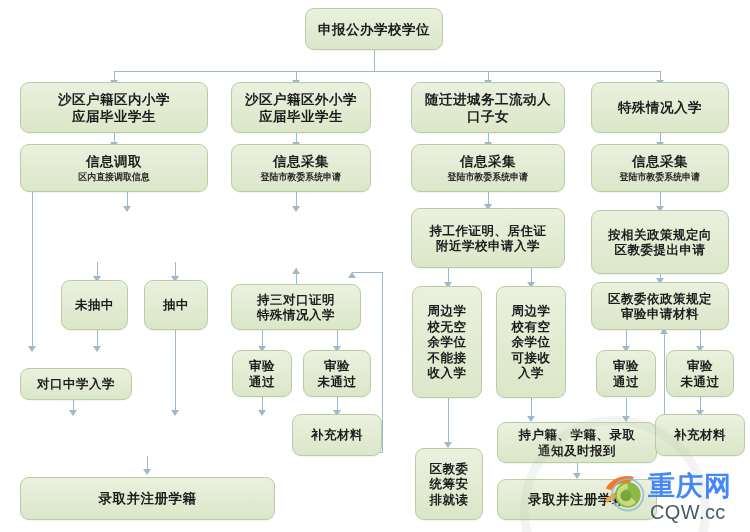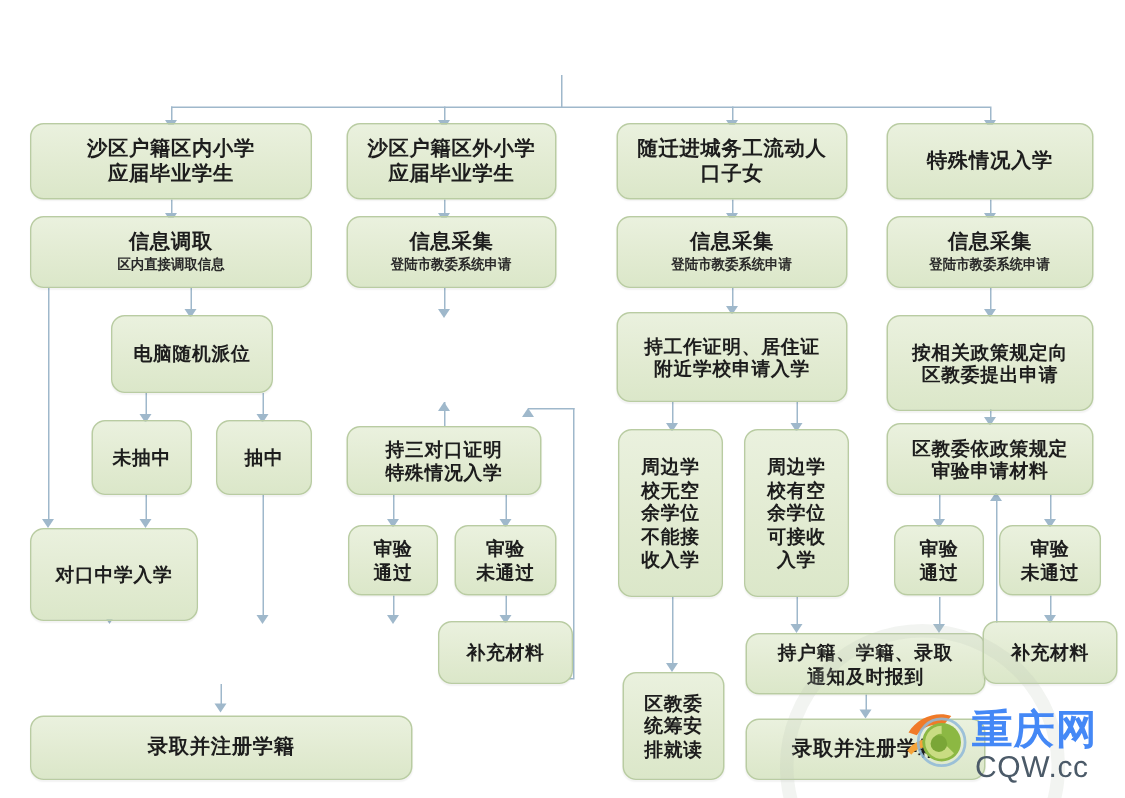--- a/index.html
+++ b/index.html
@@ -205,20 +205,23 @@
   <div class="arr" style="left:622px;top:346px;"></div>
   <div class="ln lnv" style="left:700px;top:330px;height:20px;"></div>
   <div class="arr" style="left:696px;top:346px;"></div>
 
   <div class="ln lnv" style="left:700px;top:397px;height:17px;"></div>
   <div class="arr" style="left:696px;top:410px;"></div>
 
   <div class="ln lnv" style="left:664px;top:330px;height:120px;"></div>
   <div class="arru" style="left:660px;top:328px;"></div>
 
+  <div class="node f13" style="left:305px;top:8px;width:138px;height:42px;">
+    <span class="t">申报公办学校学位</span>
+  </div>
 
   <div class="node f13" style="left:20px;top:82px;width:188px;height:51px;">
     <span class="t">沙区户籍区内小学</span>
     <span class="t">应届毕业学生</span>
   </div>
   <div class="node f13" style="left:231px;top:82px;width:140px;height:51px;">
     <span class="t">沙区户籍区外小学</span>
     <span class="t">应届毕业学生</span>
   </div>
   <div class="node f13" style="left:411px;top:82px;width:154px;height:51px;">
@@ -239,30 +242,27 @@
   </div>
   <div class="node f13" style="left:411px;top:144px;width:154px;height:48px;">
     <span class="t">信息采集</span>
     <span class="sub">登陆市教委系统申请</span>
   </div>
   <div class="node f13" style="left:591px;top:144px;width:138px;height:48px;">
     <span class="t">信息采集</span>
     <span class="sub">登陆市教委系统申请</span>
   </div>
 
-  <div class="node f12" style="left:74px;top:210px;width:108px;height:52px;">
-    <span class="t">电脑随机派位</span>
-  </div>
   <div class="node f12" style="left:61px;top:280px;width:67px;height:50px;">
     <span class="t">未抽中</span>
   </div>
   <div class="node f12" style="left:144px;top:280px;width:64px;height:50px;">
     <span class="t">抽中</span>
   </div>
-  <div class="node f12" style="left:20px;top:352px;width:112px;height:62px;">
+  <div class="node f12" style="left:20px;top:368px;width:112px;height:32px;">
     <span class="t">对口中学入学</span>
   </div>
   <div class="node f13" style="left:20px;top:477px;width:255px;height:43px;">
     <span class="t">录取并注册学籍</span>
   </div>
 
   <div class="node f12" style="left:231px;top:284px;width:130px;height:46px;">
     <span class="t">持三对口证明</span>
     <span class="t">特殊情况入学</span>
   </div>

